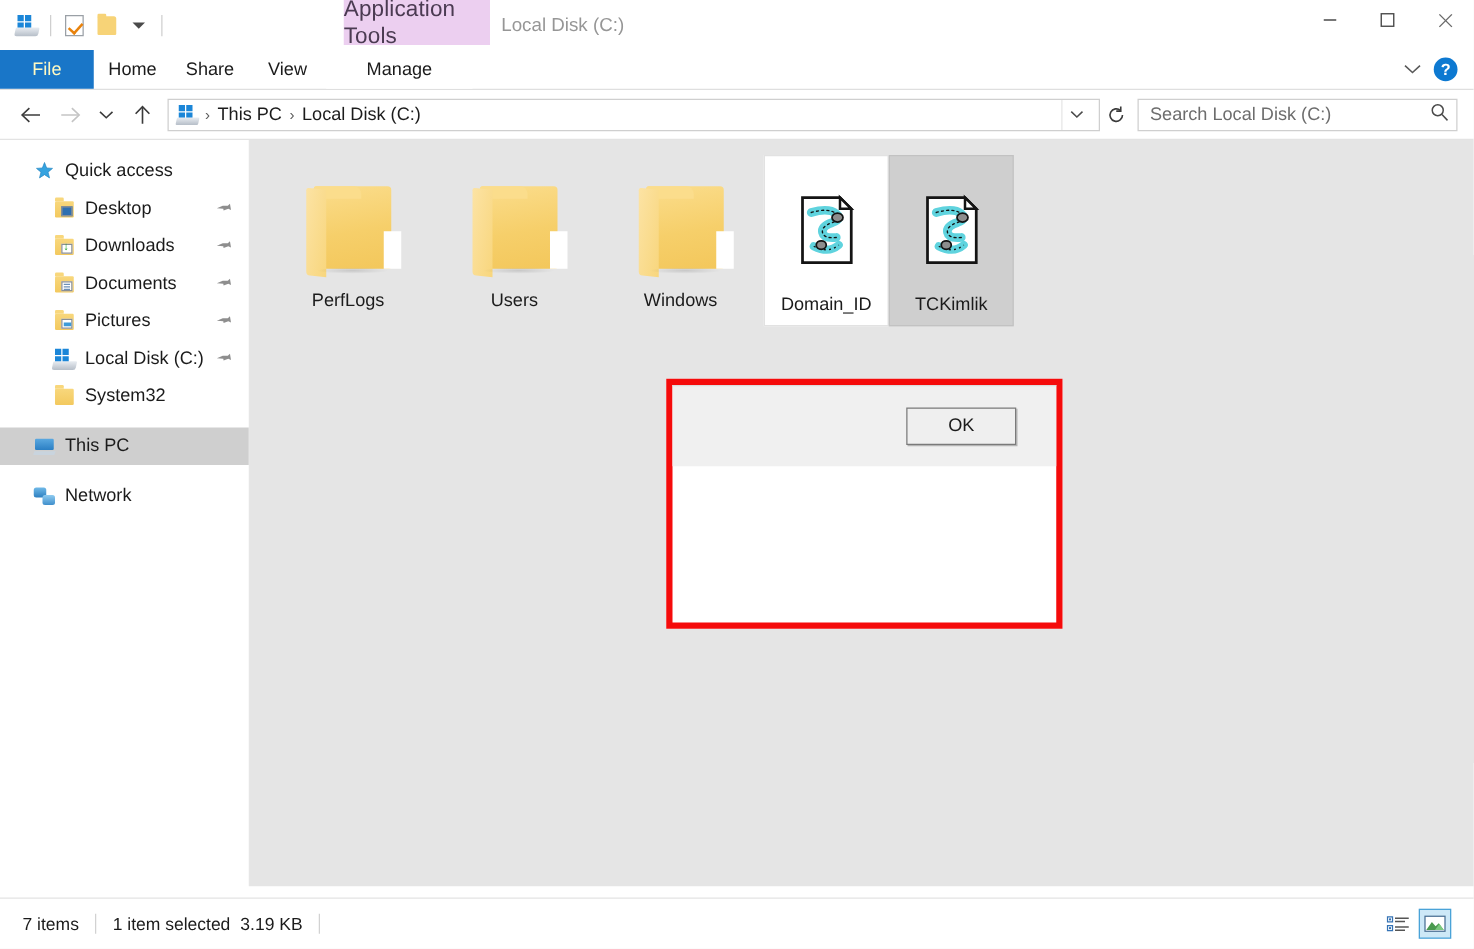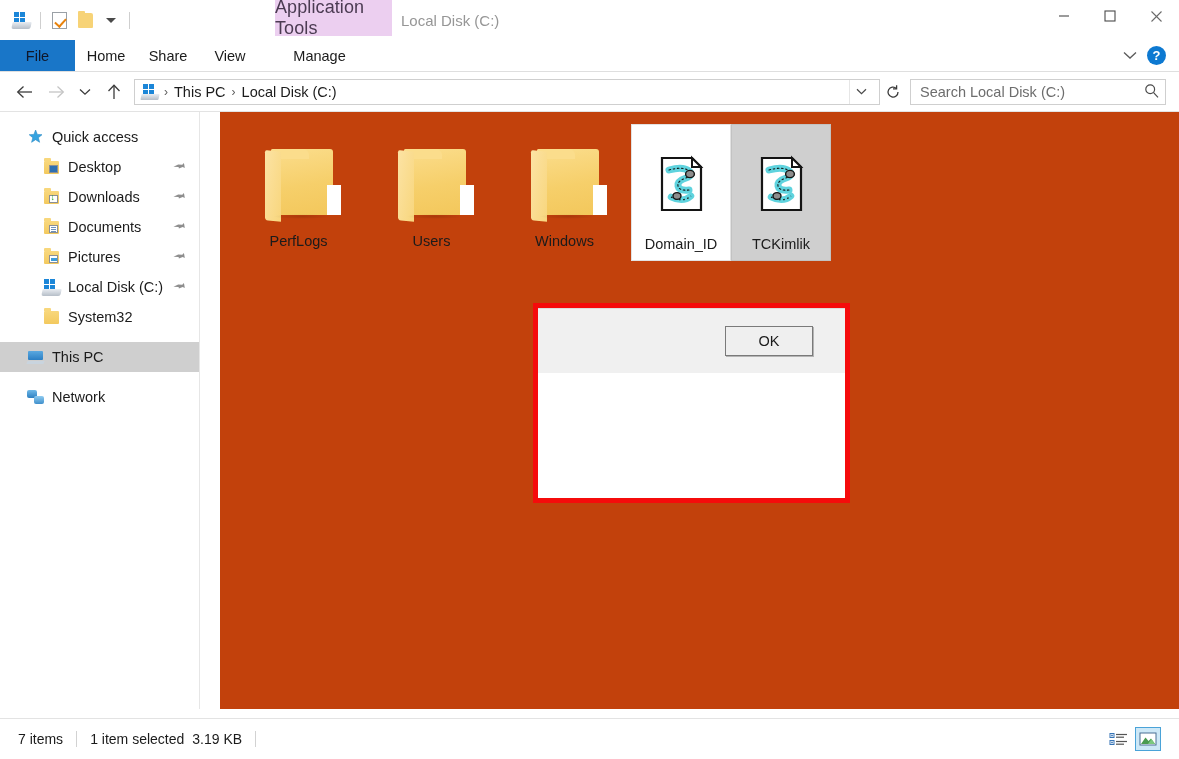--- a/index.html
+++ b/index.html
@@ -64,21 +64,21 @@
   
   .ribbon {
     height: 32px; position: relative; background: #ffffff;
     border-bottom: 1px solid #dfdfdf;
     display: flex; align-items: stretch;
   }
   .tab {
     display: flex; align-items: center; justify-content: center;
     font-size: 14.5px; color: #1b1b1b; padding: 0 0; min-width: 62px;
   }
-  .tab.file { background: #1976c8; color: #0f172a; width: 75px; padding: 0; }
+  .tab.file { background: #1976c8; color: #fef9c3; width: 75px; padding: 0; }
   .tab.manage { width: 117px; padding: 0; background: #ffffff; }
   .ribbon-right { margin-left: auto; display: flex; align-items: center; gap: 10px; padding-right: 13px; }
   .chev-collapse { color: #5a5a5a; display: flex; align-items: center; }
   .help-btn {
     width: 19px; height: 19px; border-radius: 50%; background: #0d79d1;
     color: #fff; font-size: 13px; font-weight: bold;
     display: flex; align-items: center; justify-content: center;
   }
 
   
@@ -105,21 +105,21 @@
   .crumb-chev { width: 24px; display: flex; align-items: center; justify-content: center; color: #4a4a4a; font-size: 13px; border-left: 1px solid #e6e6e6; height: 24px;}
   .refresh-btn { width: 26px; height: 30px; display: flex; align-items: center; justify-content: center; color: #3b3b3b; }
   .searchbox {
     width: 256px; height: 26px; border: 1px solid #cfcfcf; background: #fff;
     display: flex; align-items: center; padding: 0 6px 0 9px;
     font-size: 14.5px; color: #6d6d6d; margin-left: 4px;
   }
   .searchbox .sq-ico { margin-left: auto; color: #4a4a4a; }
 
   
-  .main { display: flex; height: 597px; gap: 20px; }
+  .main { display: flex; height: 597px; }
 
   
   .sidebar {
     width: 200px; background: #ffffff; border-right: 1px solid #e6e6e6;
     padding-top: 10px; font-size: 14.5px; flex-shrink: 0;
   }
   .nav-item {
     height: 30px; display: flex; align-items: center;
     padding-left: 26px; gap: 8px; position: relative;
   }
@@ -142,21 +142,21 @@
   .fld .inner.pic { background:#fff; }
   .fld .inner.pic:after { content:""; position:absolute; left:1px; bottom:1px; width:6px; height:3px; background:#3d9bd8; }
   .pcmon { width:17px; height:13px; position:relative; }
   .pcmon .scr { position:absolute; left:1px; top:0; width:15px; height:9px; background:linear-gradient(#5aa8e0,#2b7fc4); border-radius:1px; }
   .pcmon .stand { position:absolute; left:0; bottom:0; width:17px; height:3px; background:#c9d4de; transform:skewX(-20deg); }
   .netico { width:17px; height:14px; position:relative; }
   .netico .b1 { position:absolute; left:0; top:0; width:10px; height:8px; background:linear-gradient(#6fb9e8,#2d7fc0); border-radius:2px; }
   .netico .b2 { position:absolute; right:0; bottom:0; width:10px; height:8px; background:linear-gradient(#8fcbf0,#3f8fcc); border-radius:2px; }
 
   
-  .content { flex: 1; background: #c2410c; position: relative; padding: 12px 16px 0 12px; }
+  .content { flex: 1; background: #e5e5e5; position: relative; padding: 12px 16px 0 12px; }
   .grid { display: flex; flex-wrap: wrap; align-content: flex-start; }
   .item {
     width: 133px; padding: 6px 4px 4px;
     display: flex; flex-direction: column; align-items: center;
     text-align: center; font-size: 14.5px; color: #1b1b1b;
   }
   .item .thumb { height: 102px; display: flex; align-items: center; justify-content: center; width: 100%; }
   .item .lbl { line-height: 19px; max-width: 118px; }
   .item.file-item { width: 100px; padding: 8px 4px 6px; }
   .item.hovered { border: 1px solid #e2e2e2; background: #fff; }

